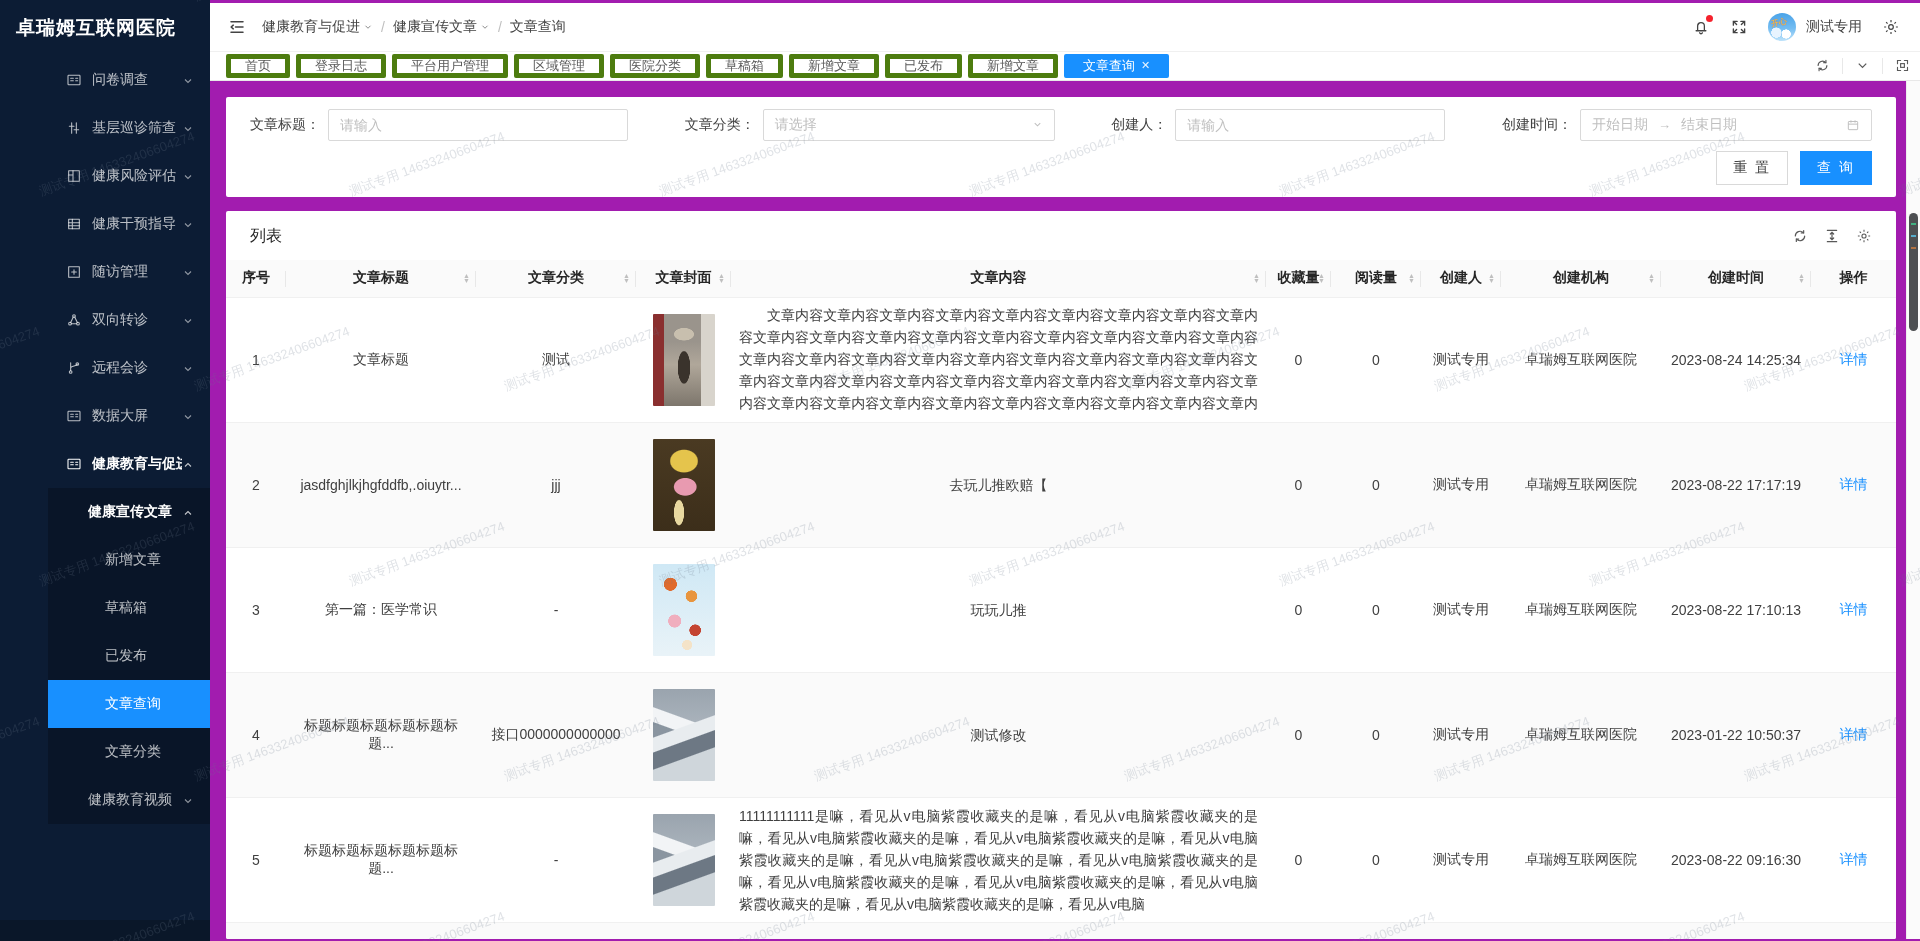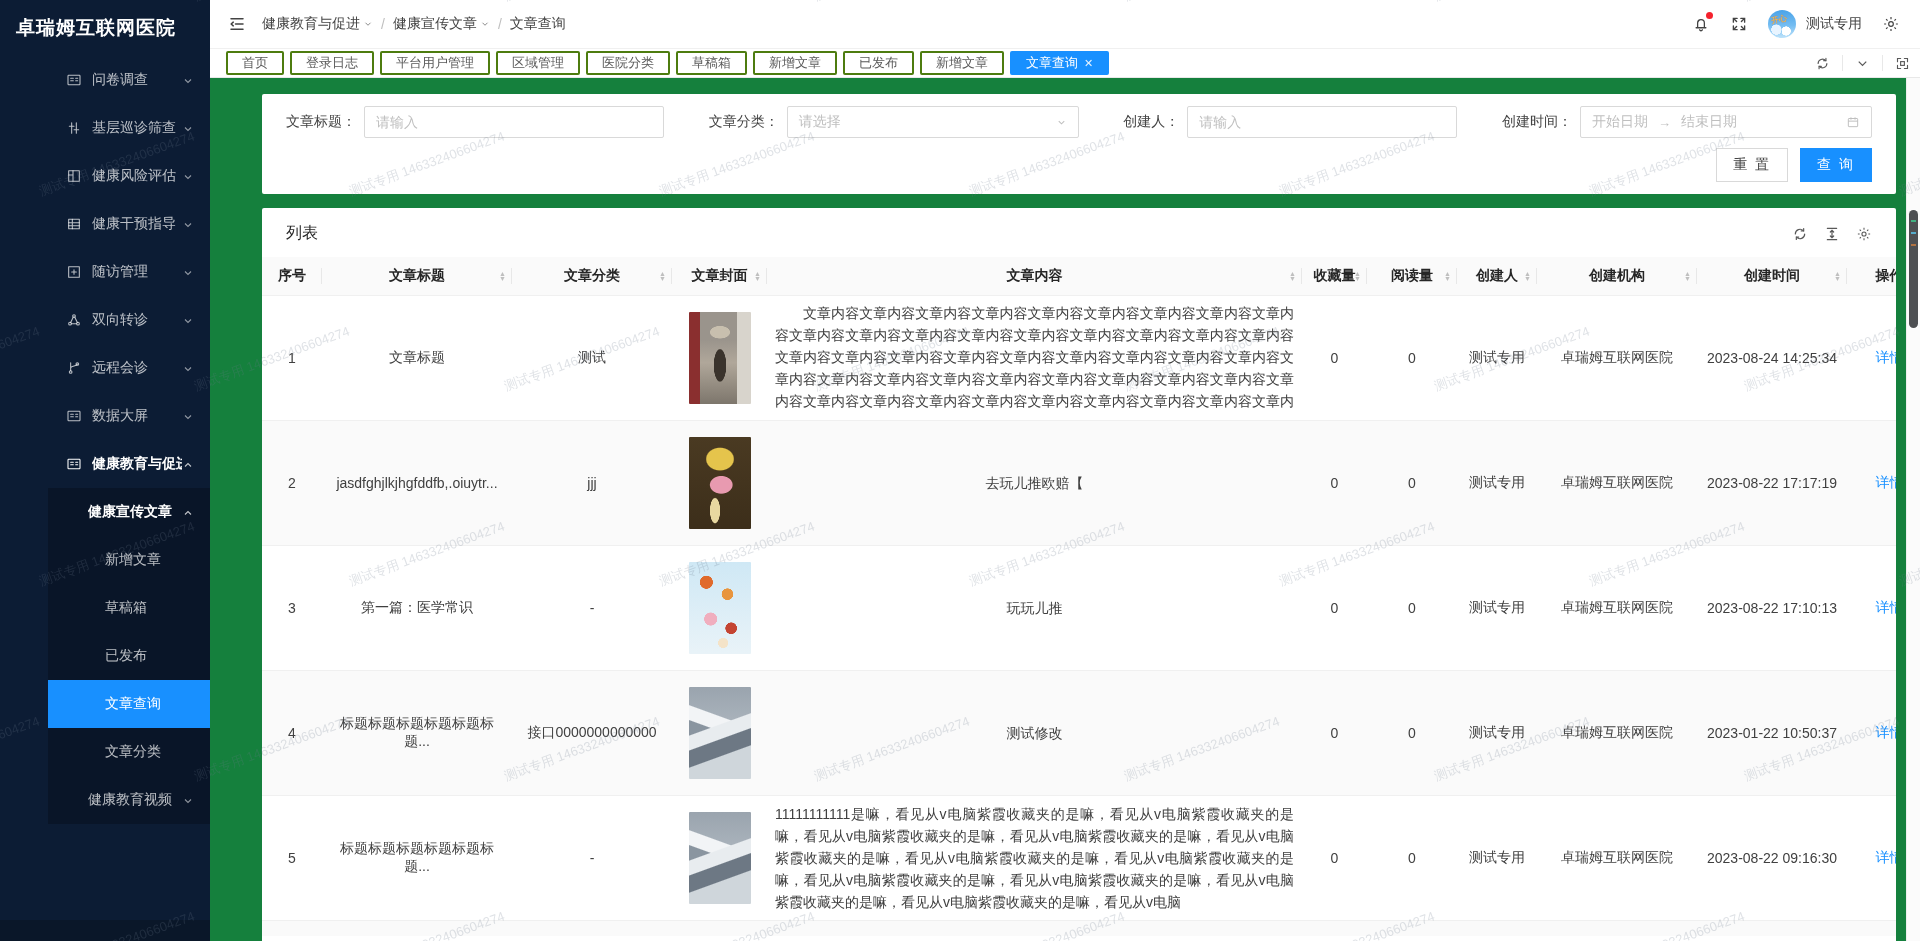--- a/index.html
+++ b/index.html
@@ -1,17 +1,17 @@
 <!DOCTYPE html>
 <html><head>
 <meta charset="utf-8">
 <style>
   * { margin:0; padding:0; box-sizing:border-box; }
   html,body { width:1920px; height:941px; overflow:hidden; font-family:"Liberation Sans","DejaVu Sans",sans-serif; }
-  .app { display:flex; width:1920px; height:941px; background:#15803d; position:relative; }
+  .app { display:flex; width:1920px; height:941px; background:#a21caf; position:relative;align-items:center; }
 
   
   .sidebar { width:210px; height:941px; background:#0c1c34; flex:0 0 210px; display:flex; flex-direction:column; position:relative; z-index:2; }
   .side-title { height:56px; display:flex; align-items:center; padding:0 16px; color:#fff; font-size:19px; font-weight:bold; letter-spacing:1px; white-space:nowrap; }
   .menu { flex:1; overflow:hidden; }
   .menu-item { height:48px; display:flex; align-items:center; color:rgba(255,255,255,0.72); font-size:14px; cursor:pointer; padding-right:16px; position:relative;margin-left:48px; }
   .menu-item .mi-icon { width:16px; height:16px; margin-right:10px; flex:0 0 16px; display:inline-flex; }
   .menu-item .mi-icon svg { width:16px; height:16px; }
   .menu-item .mi-label { flex:1; white-space:nowrap; overflow:hidden; }
   .menu-item .mi-caret { width:12px; height:12px; opacity:.75; }
@@ -36,29 +36,29 @@
   .top-right { margin-left:auto; display:flex; align-items:center; gap:20px; }
   .tb-icon { width:18px; height:18px; color:#434343; position:relative; cursor:pointer; display:inline-flex; }
   .tb-icon svg { width:18px; height:18px; }
   .bell-dot { position:absolute; right:-3px; top:-3px; width:7px; height:7px; border-radius:50%; background:#f5222d; }
   .avatar { width:28px; height:28px; border-radius:50%; background:radial-gradient(circle at 30% 70%, #e8f4ff 0 18%, transparent 19%), radial-gradient(circle at 65% 75%, #ffffff 0 16%, transparent 17%), linear-gradient(180deg,#4aa3e8 0%, #74bdf2 55%, #bfe3fa 100%); position:relative; overflow:hidden; cursor:pointer; flex:0 0 28px; }
   .avatar::after { content:"开心"; position:absolute; left:3px; top:4px; font-size:8px; color:#ffd34d; text-shadow:0 0 1px #c0392b; transform:rotate(-12deg); }
   .user-name { font-size:14px; color:#434343; margin-left:-10px; cursor:pointer; }
 
   .tabbar { height:30px; background:#fff; border-top:1px solid #f0f0f0; border-bottom:1px solid #e8e8e8; display:flex; align-items:center; padding:0 10px 0 16px; flex:0 0 30px; }
   .tabs { display:flex; align-items:center; gap:6px; flex:1; overflow:hidden; }
-  .tab-chip { height:24px; padding:0 14px; display:inline-flex; align-items:center; background:#fff; border:2px solid #4d7c0f; border-radius:2px; font-size:13px; color:#595959; white-space:nowrap; cursor:pointer; gap:6px; }
+  .tab-chip { height:24px; padding:0 14px; display:inline-flex; align-items:center; background:#fff; border:5px solid #4d7c0f; border-radius:2px; font-size:13px; color:#595959; white-space:nowrap; cursor:pointer; gap:6px; }
   .tab-chip.active { background:#1890ff; border-color:#1890ff; color:#fff; }
   .tab-close { font-size:11px; line-height:1; opacity:.9; cursor:pointer; }
   .tabbar-tools { display:flex; align-items:center; margin-left:8px; }
   .tt-icon { width:15px; height:15px; color:#595959; display:inline-flex; cursor:pointer; }
   .tt-icon svg { width:15px; height:15px; }
   .tt-sep { width:1px; height:16px; background:#e8e8e8; margin:0 12px; }
 
-  .content { flex:1; padding:16px 24px 0 16px; position:relative; overflow:hidden;margin-left:36px; }
+  .content { flex:1; padding:16px 24px 0 16px; position:relative; overflow:hidden; }
   .card { background:#fff; border-radius:2px; }
 
   
   .search-card { padding:12px 24px; }
   .search-row { display:flex; align-items:center; justify-content:space-between; }
   .field { display:flex; align-items:center; }
   .field-label { font-size:14px; color:#434343; margin-right:8px; white-space:nowrap; }
   .ipt { height:32px; border:1px solid #d9d9d9; border-radius:2px; display:flex; align-items:center; padding:0 11px; font-size:14px; background:#fff; }
   .ipt input { border:none; outline:none; width:100%; font-size:14px; color:#434343; background:transparent; }
   .ipt input::placeholder { color:#bfbfbf; }

